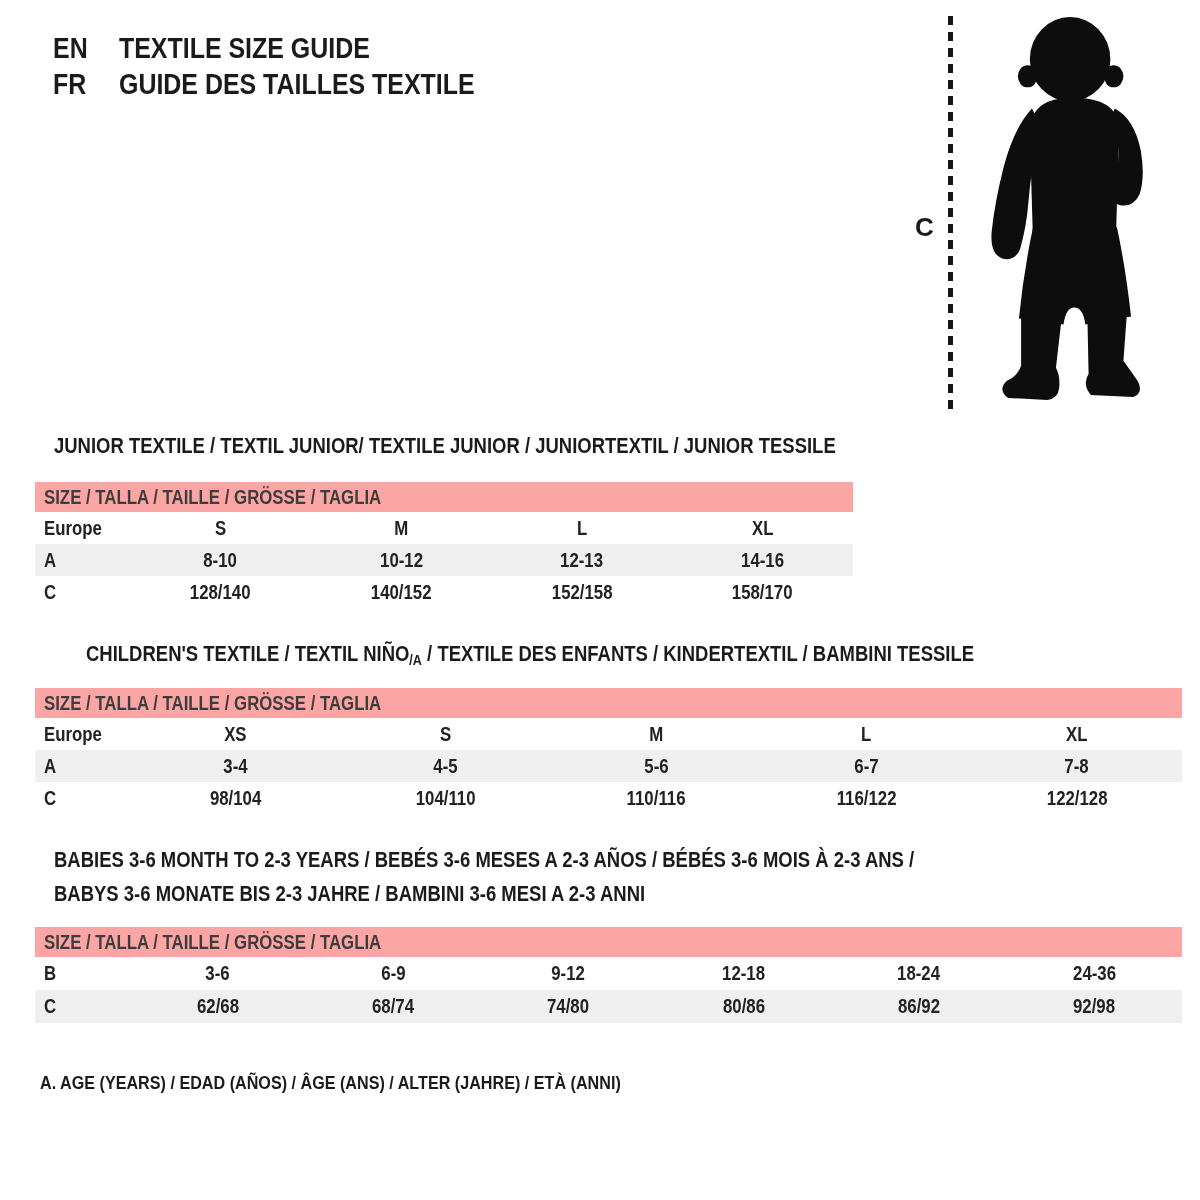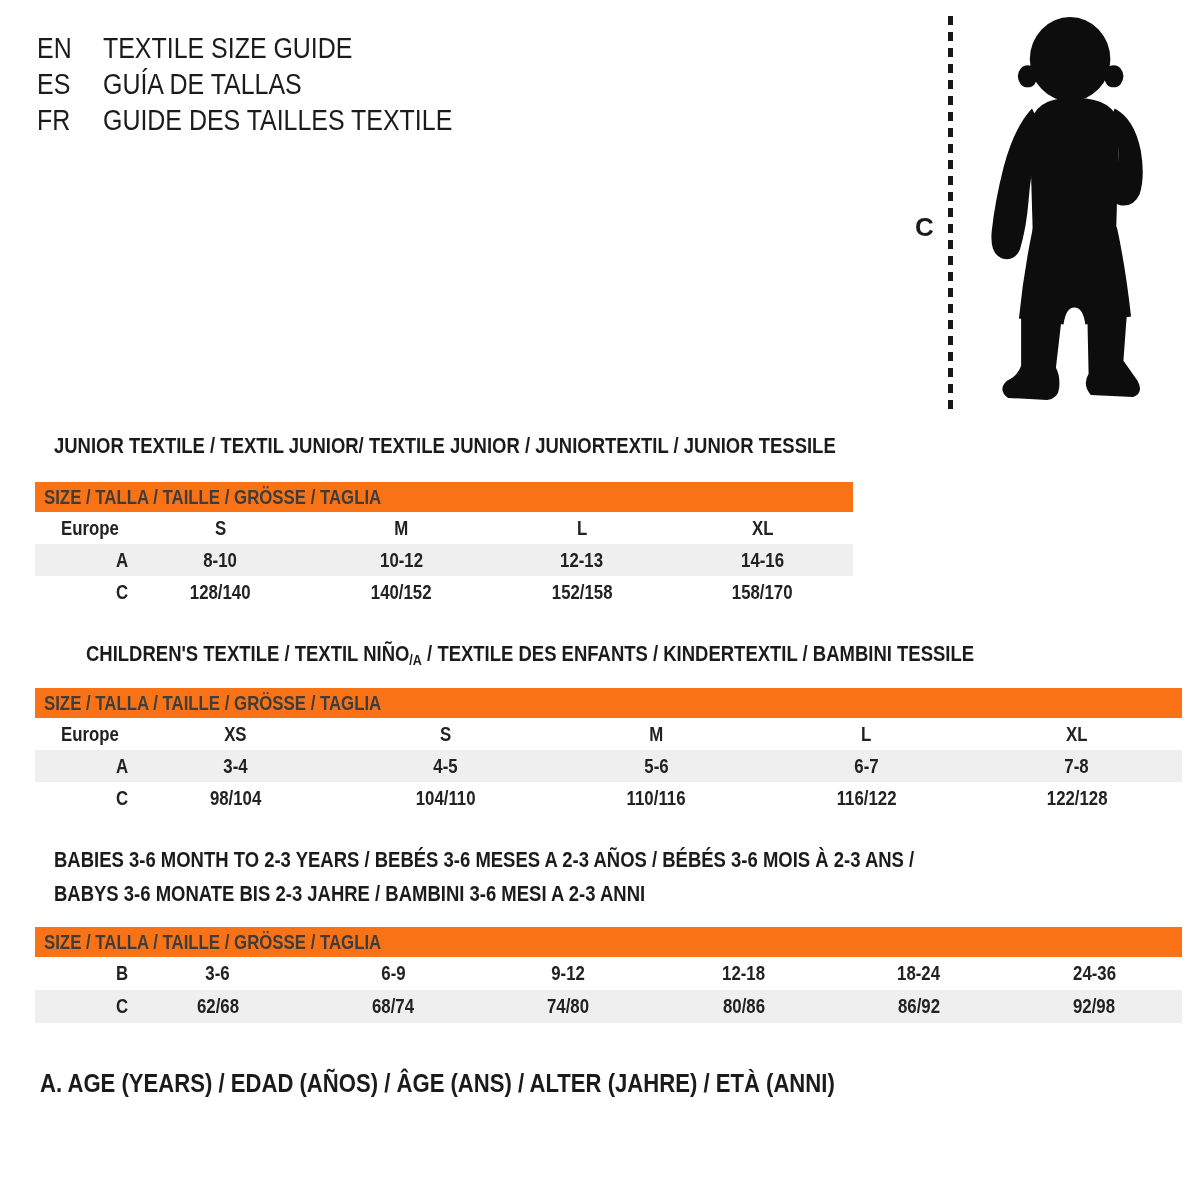--- a/index.html
+++ b/index.html
@@ -9,73 +9,69 @@
     font-family:"Liberation Sans", sans-serif;
     overflow:hidden;
   }
   .condensed{
     display:inline-block;white-space:nowrap;
     transform:scaleX(0.84);transform-origin:0 50%;
   }
   
   .lang-block{position:absolute;left:37px;top:30px;}
   .lang-row{display:flex;height:36px;align-items:center;
-    font-size:29px;font-weight:normal;letter-spacing:0;}
+    font-size:29px;font-weight:bold;letter-spacing:0;margin-left:16px;}
   .lang-code{width:66px;}
   .lang-row .condensed{transform:scaleX(0.86);}
   
   .measure-line{
     position:absolute;left:948px;top:16px;width:5px;height:400px;
     background:repeating-linear-gradient(to bottom,#161616 0 9px,transparent 9px 16px);
   }
   .measure-label{
     position:absolute;left:915px;top:212px;
     font-size:26px;font-weight:bold;
   }
   .silhouette{position:absolute;left:958px;top:14px;}
   
   .sec-title{
     position:absolute;left:54px;margin:0;
     font-size:22px;font-weight:bold;line-height:26px;
   }
   .sec-title .subscript{font-size:15px;vertical-align:-4px;}
   .tbl{position:absolute;left:35px;}
   .tbl-head{
-    height:30px;background:#f97316;display:flex;align-items:center;
+    height:30px;background:#fca5a5;display:flex;align-items:center;
     padding-left:9px;font-size:21px;font-weight:bold;color:#3d3d3d;
     box-sizing:border-box;
   }
   .tbl-head .condensed{transform:scaleX(0.8);}
   .tbl-row{
     display:flex;height:32px;align-items:center;
     font-size:20px;font-weight:bold;color:#222222;
   }
   .tbl-row.shaded{background:#efefef;}
-  .tbl-row .label{width:95px;padding-left:9px;box-sizing:border-box;text-align:right;}
+  .tbl-row .label{width:95px;padding-left:9px;box-sizing:border-box;text-align:left;}
   .tbl-row .cell{flex:1;text-align:center;}
   .tbl-row .cell .condensed{transform-origin:50% 50%;}
   .babies-rows .tbl-row{height:33px;}
   .two-line{line-height:34px;}
   
   .legend{position:absolute;left:40px;top:1066px;}
   .legend-line{height:34px;display:flex;align-items:center;
-    font-size:26px;font-weight:bold;}
+    font-size:19px;font-weight:bold;}
   .legend-line .condensed{transform:scaleX(0.85);}
 </style>
 </head>
 <body>
 
 <header class="lang-block">
   <div class="lang-row">
     <span class="lang-code"><span class="condensed">EN</span></span>
     <span class="condensed">TEXTILE SIZE GUIDE</span>
-  </div>
-  <div class="lang-row">
-    <span class="lang-code"><span class="condensed">ES</span></span>
-    <span class="condensed">GUÍA DE TALLAS</span>
   </div>
   <div class="lang-row">
     <span class="lang-code"><span class="condensed">FR</span></span>
     <span class="condensed">GUIDE DES TAILLES TEXTILE</span>
   </div>
 </header>
 
 <div class="measure-line"></div>
 <span class="measure-label">C</span>
 <svg class="silhouette" width="185" height="402" viewBox="0 0 170 400" preserveAspectRatio="none">

